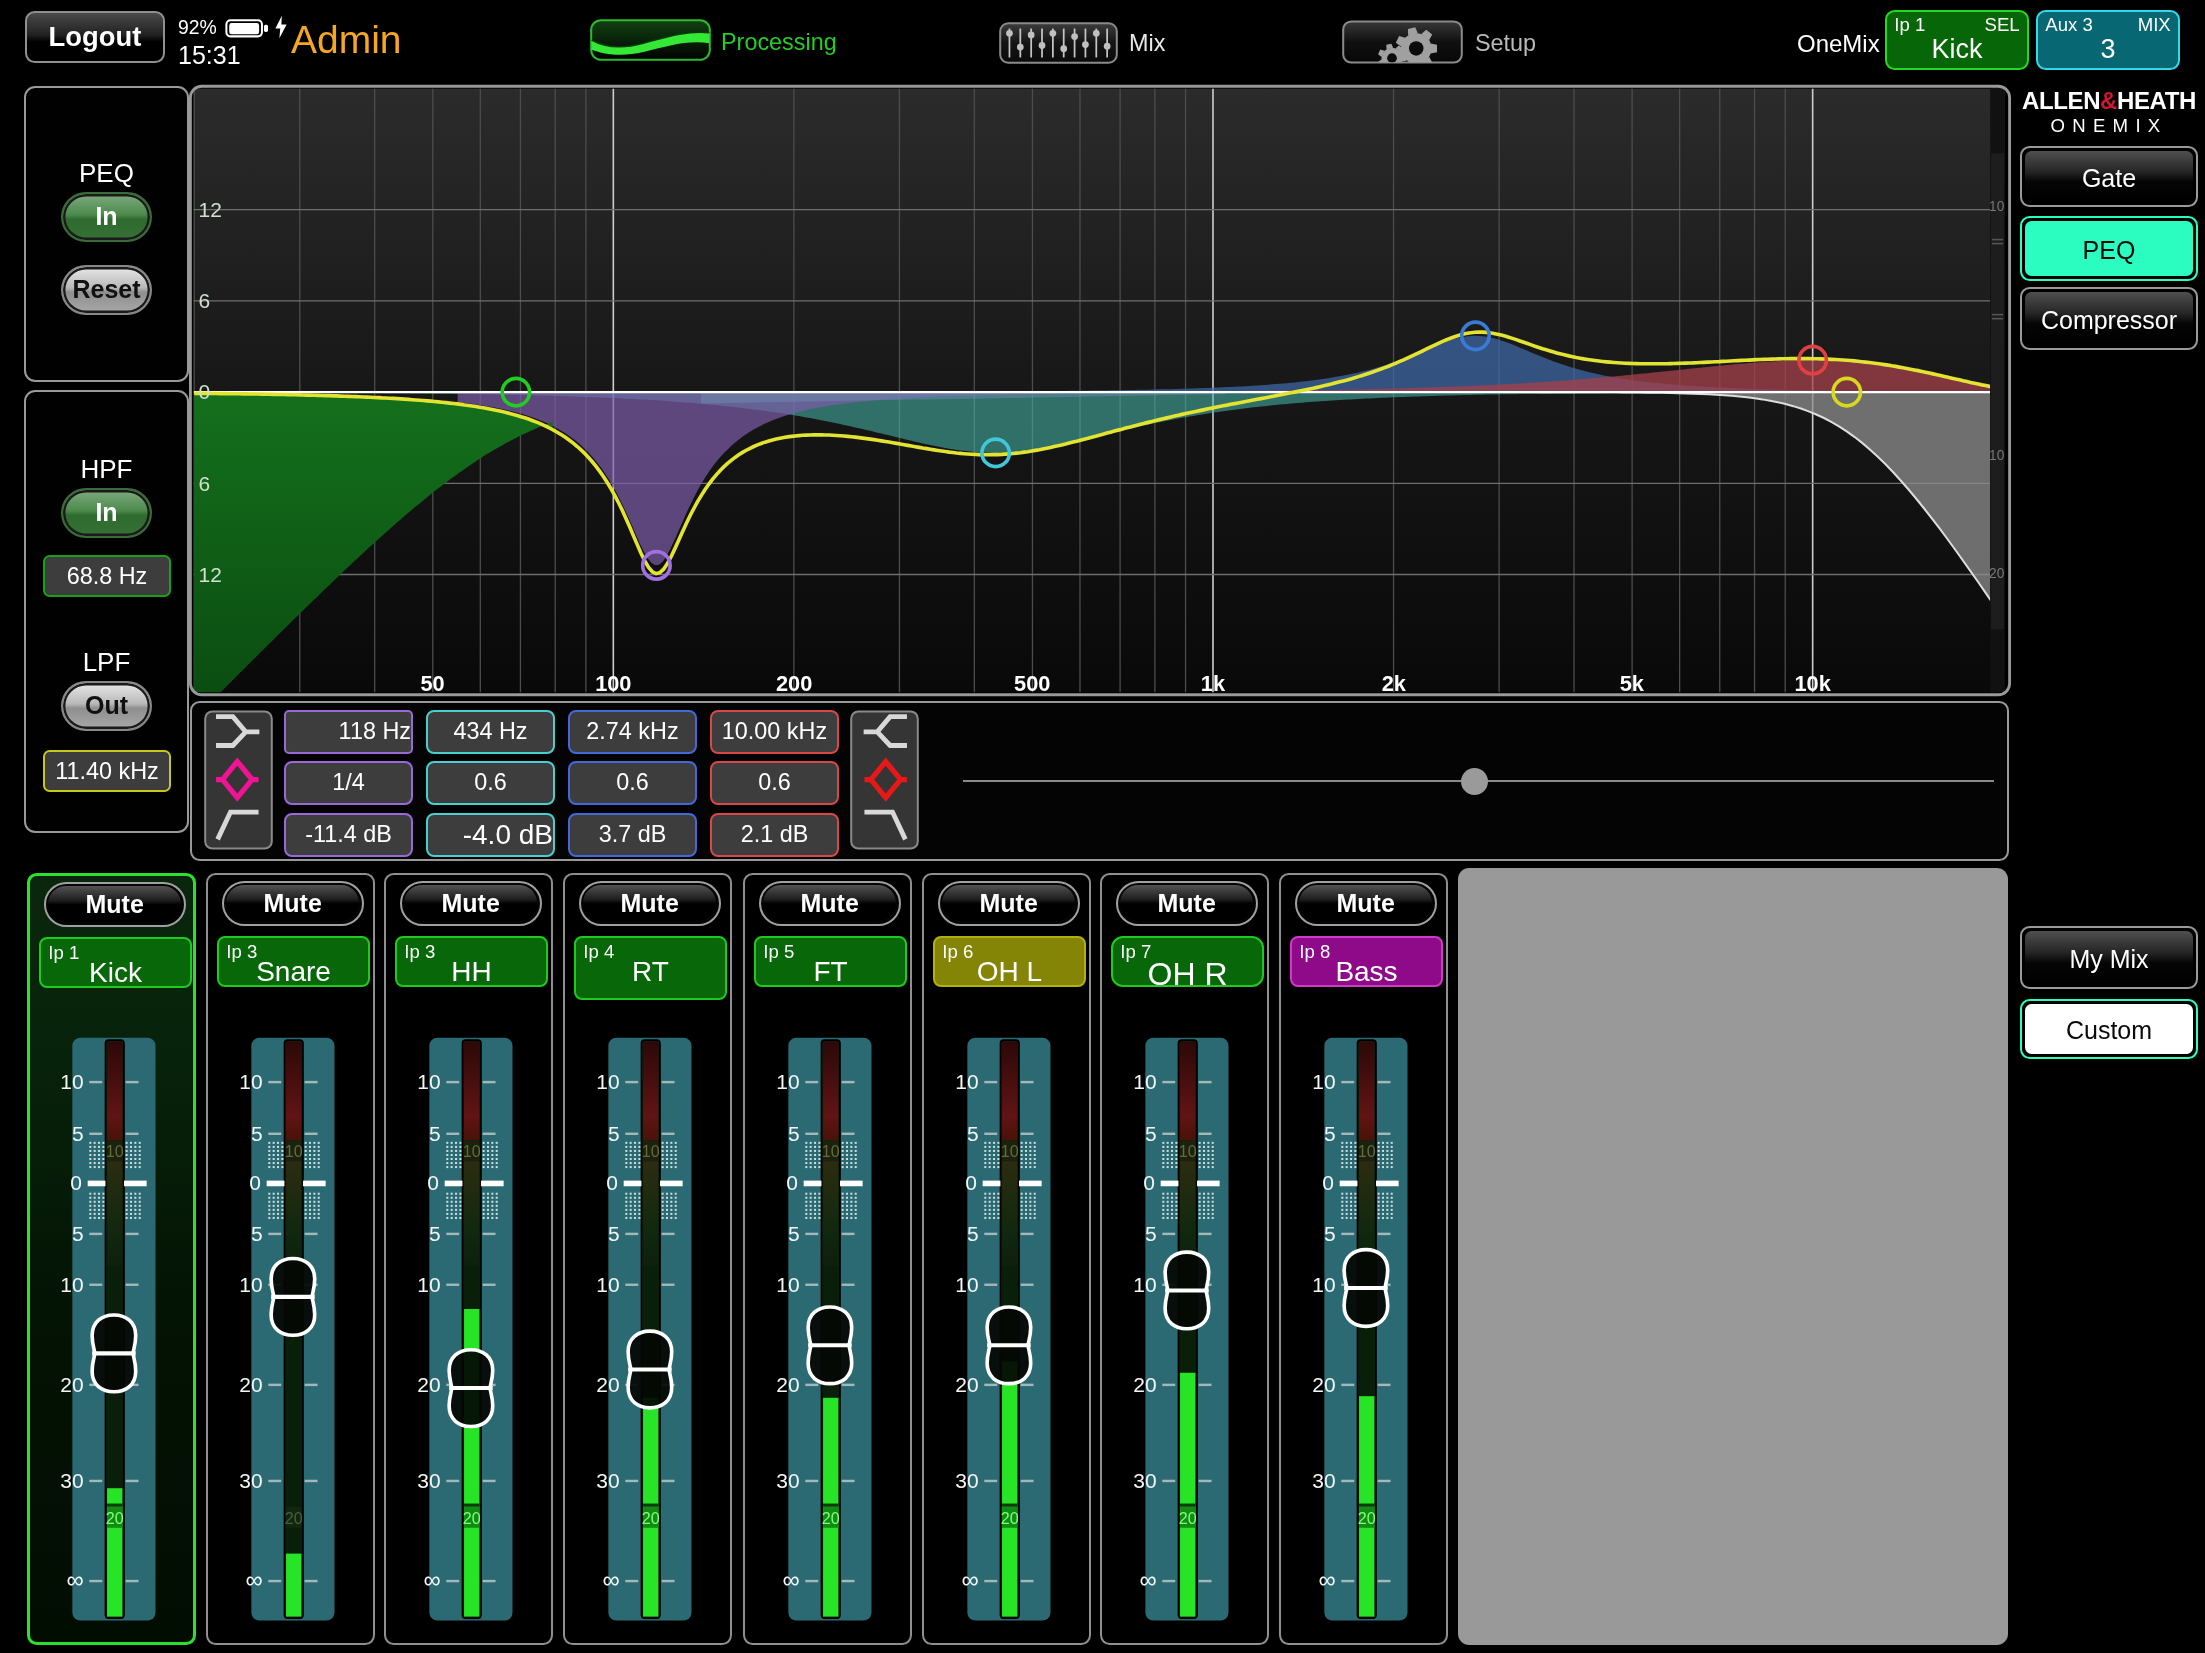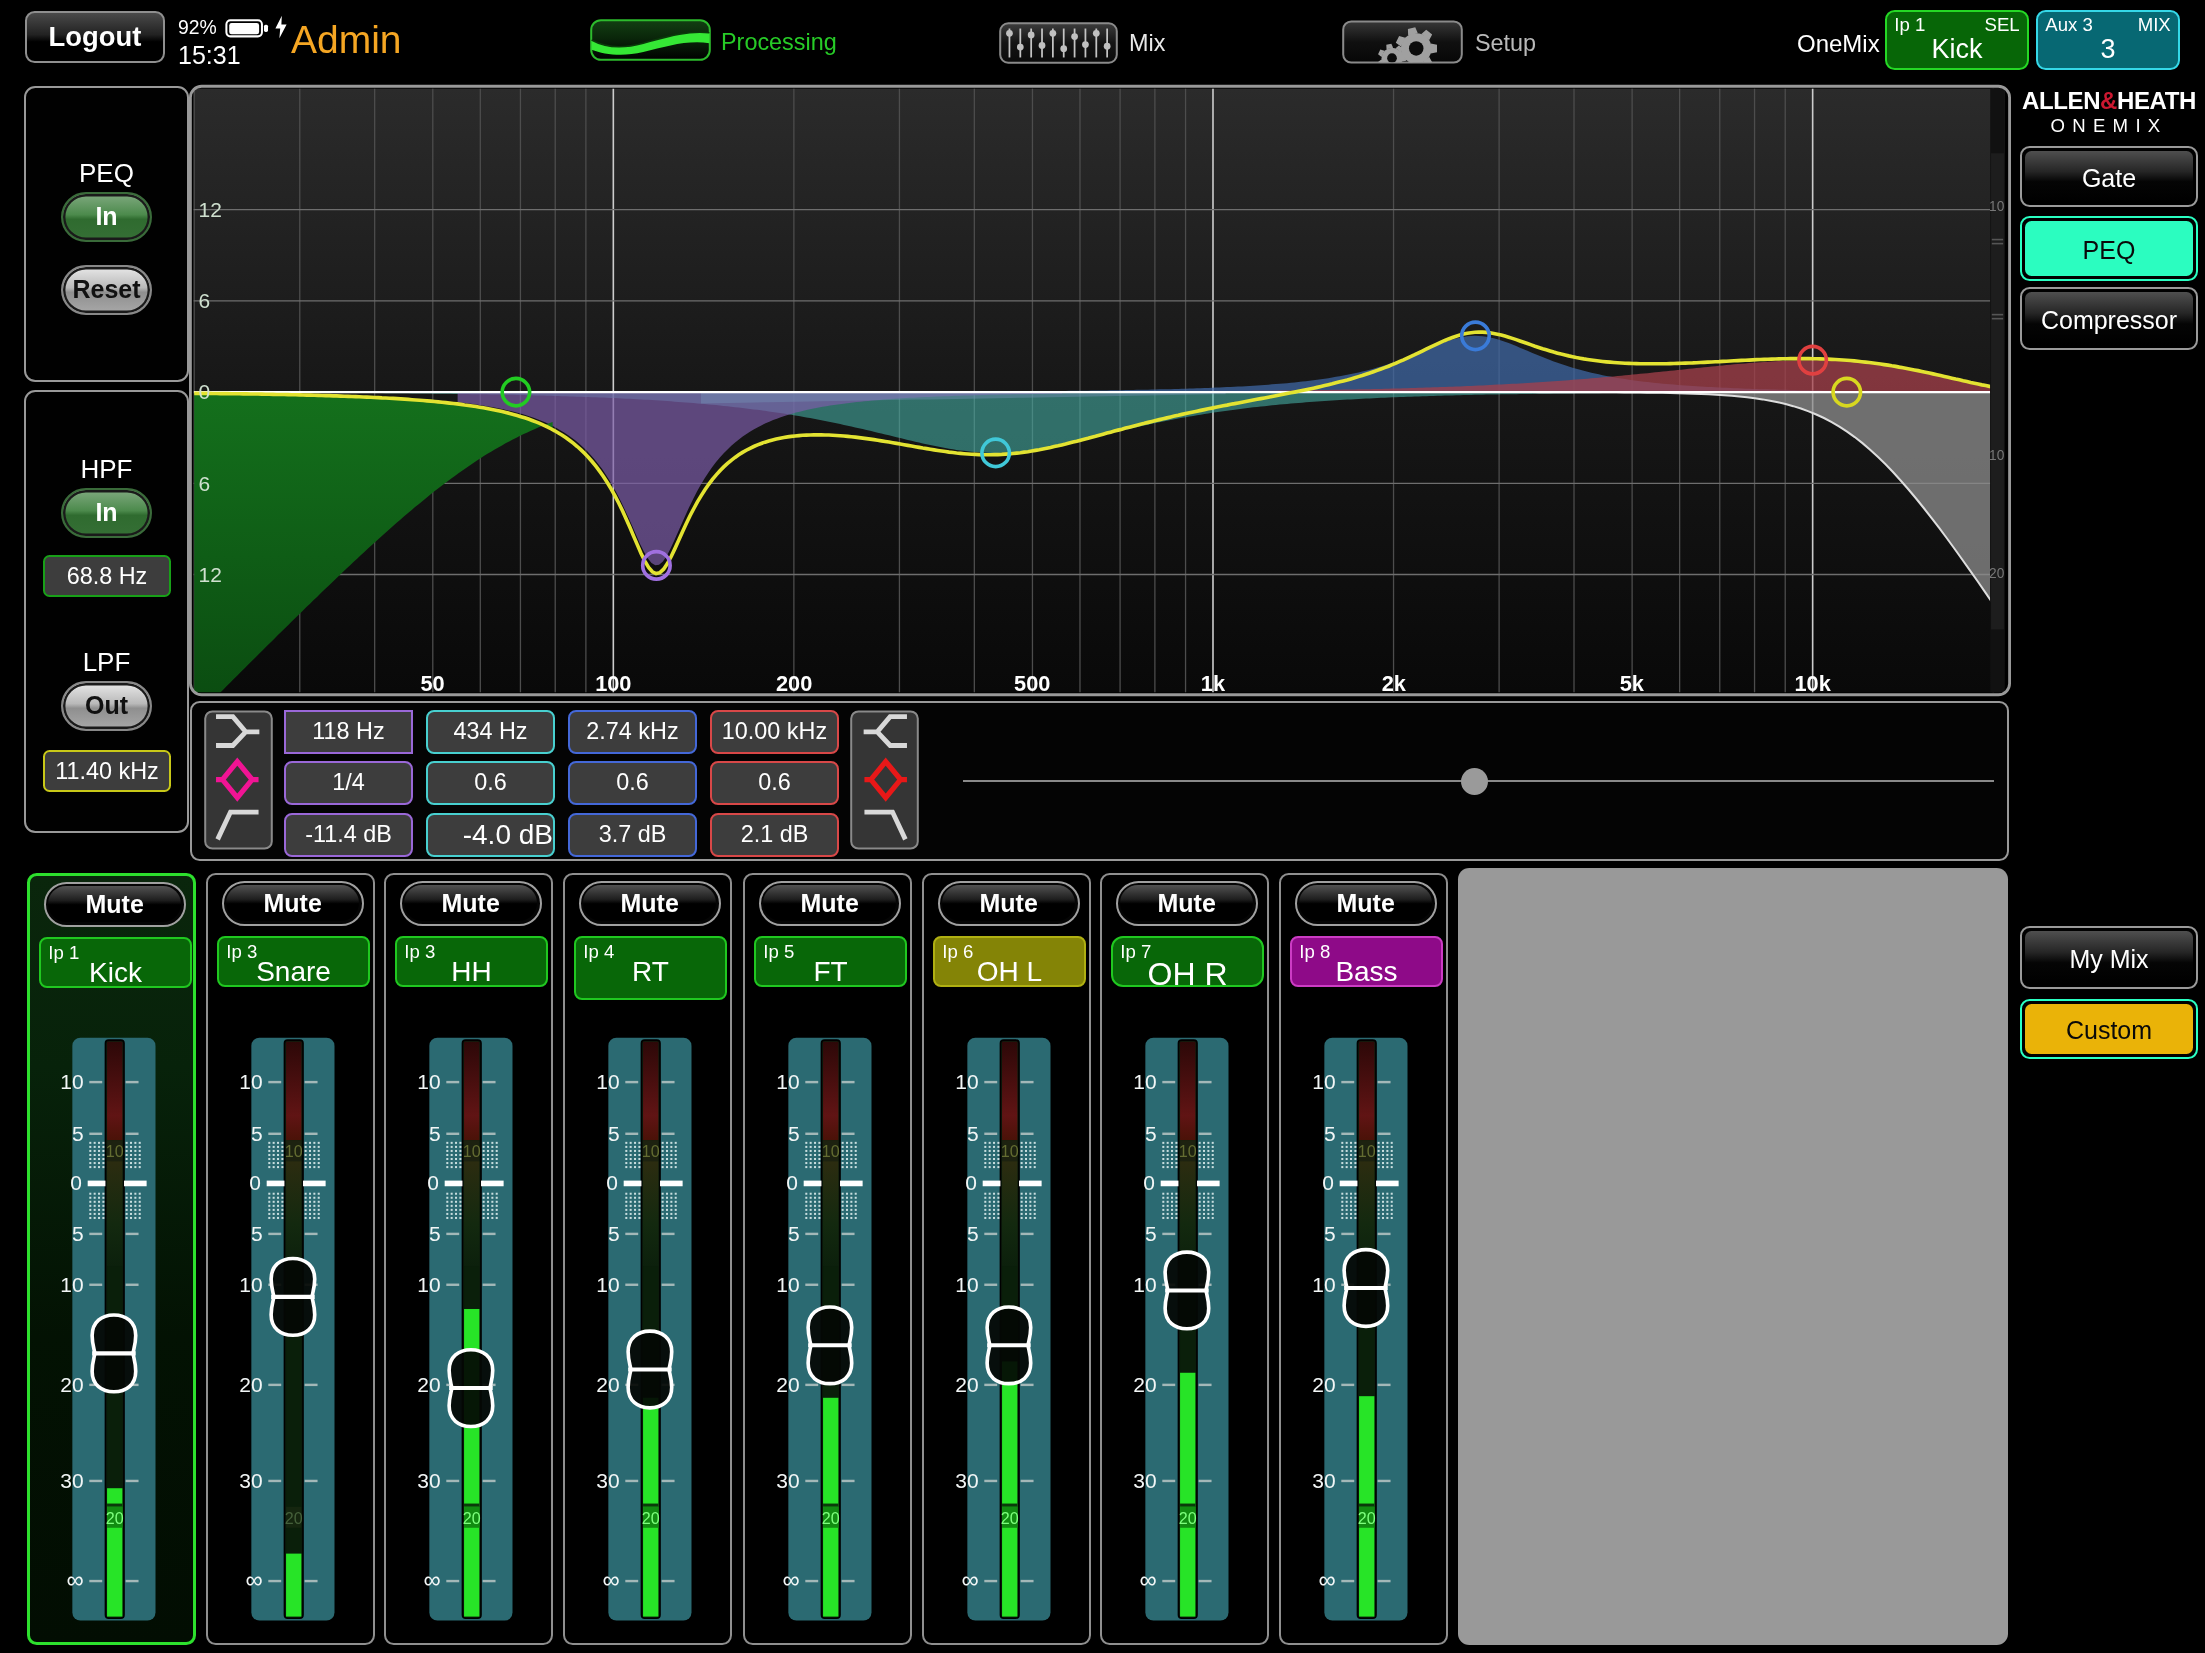--- a/index.html
+++ b/index.html
@@ -210,21 +210,21 @@
 <path d="M15,8 L36,8 L52,27 L69,27 M15,44 L36,44 L52,27" fill="none" stroke="#d8d8d8" stroke-width="6"></path>
 <path d="M15,86.5 L23,86.5 M60,86.5 L68,86.5 M23,86.5 L41.5,64 L60,86.5 L41.5,109 Z" fill="none" stroke="#f01494" stroke-width="6.5"></path>
 <path d="M17,161 L33,127 L68,127" fill="none" stroke="#d8d8d8" stroke-width="6"></path>
 </svg>
 <svg width="69" height="140" viewBox="0 0 86 174" style="position:absolute;left:850px;top:710px">
 <rect x="1.5" y="1.5" width="83" height="171" rx="9" fill="#353535" stroke="#8a8a8a" stroke-width="2.5"></rect>
 <path d="M71,8 L50,8 L34,27 L17,27 M71,44 L50,44 L34,27" fill="none" stroke="#d8d8d8" stroke-width="6"></path>
 <path d="M18,86.5 L26,86.5 M63,86.5 L71,86.5 M26,86.5 L44.5,64 L63,86.5 L44.5,109 Z" fill="none" stroke="#e81818" stroke-width="6.5"></path>
 <path d="M18,127 L53,127 L69,161" fill="none" stroke="#d8d8d8" stroke-width="6"></path>
 </svg>
-<div style="position:absolute;left:284px;top:710px;width:129px;height:44px;background:#3d3d3d;border:2.4px solid #9a68d8;border-radius:0;box-sizing:border-box;text-align:center;line-height:39px;color:#fff;font-size:23.4px">118 Hz</div>
+<div style="position:absolute;left:284px;top:710px;width:129px;height:44px;background:#3d3d3d;border:2.4px solid #9a68d8;border-radius:5px;box-sizing:border-box;text-align:right;line-height:39px;color:#fff;font-size:23.4px">118 Hz</div>
 <div style="position:absolute;left:284px;top:761px;width:129px;height:44px;background:#3d3d3d;border:2.4px solid #9a68d8;border-radius:8px;box-sizing:border-box;text-align:center;line-height:39px;color:#fff;font-size:23.4px">1/4</div>
 <div style="position:absolute;left:284px;top:813px;width:129px;height:44px;background:#3d3d3d;border:2.4px solid #9a68d8;border-radius:8px;box-sizing:border-box;text-align:center;line-height:39px;color:#fff;font-size:23.4px">-11.4 dB</div>
 <div style="position:absolute;left:426px;top:710px;width:129px;height:44px;background:#3d3d3d;border:2.4px solid #48d0d0;border-radius:8px;box-sizing:border-box;text-align:center;line-height:39px;color:#fff;font-size:23.4px">434 Hz</div>
 <div style="position:absolute;left:426px;top:761px;width:129px;height:44px;background:#3d3d3d;border:2.4px solid #48d0d0;border-radius:8px;box-sizing:border-box;text-align:center;line-height:39px;color:#fff;font-size:23.4px">0.6</div>
 <div style="position:absolute;left:426px;top:813px;width:129px;height:44px;background:#3d3d3d;border:2.4px solid #48d0d0;border-radius:8px;box-sizing:border-box;text-align:right;line-height:39px;color:#fff;font-size:28px">-4.0 dB</div>
 <div style="position:absolute;left:568px;top:710px;width:129px;height:44px;background:#3d3d3d;border:2.4px solid #4468d8;border-radius:8px;box-sizing:border-box;text-align:center;line-height:39px;color:#fff;font-size:23.4px">2.74 kHz</div>
 <div style="position:absolute;left:568px;top:761px;width:129px;height:44px;background:#3d3d3d;border:2.4px solid #4468d8;border-radius:8px;box-sizing:border-box;text-align:center;line-height:39px;color:#fff;font-size:23.4px">0.6</div>
 <div style="position:absolute;left:568px;top:813px;width:129px;height:44px;background:#3d3d3d;border:2.4px solid #4468d8;border-radius:8px;box-sizing:border-box;text-align:center;line-height:39px;color:#fff;font-size:23.4px">3.7 dB</div>
 <div style="position:absolute;left:710px;top:710px;width:129px;height:44px;background:#3d3d3d;border:2.4px solid #d84848;border-radius:8px;box-sizing:border-box;text-align:center;line-height:39px;color:#fff;font-size:23.4px">10.00 kHz</div>
 <div style="position:absolute;left:710px;top:761px;width:129px;height:44px;background:#3d3d3d;border:2.4px solid #d84848;border-radius:8px;box-sizing:border-box;text-align:center;line-height:39px;color:#fff;font-size:23.4px">0.6</div>
@@ -240,21 +240,21 @@
 <div style="position:absolute;left:2020px;top:216px;width:178px;height:65px;border:2.4px solid #2affc2;border-radius:9.7px;background:#000;box-sizing:border-box">
 <div style="position:absolute;left:3.2px;top:3.2px;right:3.2px;bottom:3.2px;border-radius:6.5px;background:#2bfdc0;text-align:center;line-height:58px;color:#0a0a0a;font-size:25px">PEQ</div>
     </div>
 <div style="position:absolute;left:2020px;top:287px;width:178px;height:63px;border:2.4px solid #9a9a9a;border-radius:9.7px;background:#000;box-sizing:border-box">
 <div style="position:absolute;left:3.2px;top:3.2px;right:3.2px;bottom:3.2px;border-radius:6.5px;background:linear-gradient(180deg,#4f4f4f 0%,#262626 40%,#050505 60%,#000 100%);text-align:center;line-height:57px;color:#fff;font-size:25px">Compressor</div>
     </div>
 <div style="position:absolute;left:2020px;top:926px;width:178px;height:63px;border:2.4px solid #9a9a9a;border-radius:9.7px;background:#000;box-sizing:border-box">
 <div style="position:absolute;left:3.2px;top:3.2px;right:3.2px;bottom:3.2px;border-radius:6.5px;background:linear-gradient(180deg,#4f4f4f 0%,#262626 40%,#050505 60%,#000 100%);text-align:center;line-height:57px;color:#fff;font-size:25px">My Mix</div>
     </div>
 <div style="position:absolute;left:2020px;top:999px;width:178px;height:60px;border:2.4px solid #2affc2;border-radius:9.7px;background:#000;box-sizing:border-box">
-<div style="position:absolute;left:3.2px;top:3.2px;right:3.2px;bottom:3.2px;border-radius:6.5px;background:#eab308;text-align:center;line-height:53px;color:#0a0a0a;font-size:25px">Custom</div>
+<div style="position:absolute;left:3.2px;top:3.2px;right:3.2px;bottom:3.2px;border-radius:6.5px;background:#ffffff;text-align:center;line-height:53px;color:#0a0a0a;font-size:25px">Custom</div>
     </div>
 
 <div class="abs" style="left:1458px;top:868px;width:550px;height:777px;background:#999;border-radius:11.3px"></div>
 
 <div style="position:absolute;left:27px;top:873px;width:169px;height:772px;border:3.2px solid #2de02d;background:linear-gradient(180deg,#0a260c 0%,#07220a 25%,#031203 60%,#020d02 100%);border-radius:9.7px;box-sizing:border-box">
 <div style="position:absolute;left:13.7px;top:5.7px;width:142px;height:45px;border:2.4px solid #a0a0a0;border-radius:24px;background:#050505;box-sizing:border-box">
 <div style="position:absolute;left:2.4px;top:2.4px;right:2.4px;bottom:2.4px;border-radius:21px;background:linear-gradient(180deg,#525252,#1e1e1e 40%,#000 52%);text-align:center;line-height:37px;color:#fff;font-size:25px;font-weight:bold">Mute</div>
       </div>
 <div style="position:absolute;left:9px;top:61px;width:153px;height:51px;background:#086708;border:2.4px solid #20c820;border-radius:8px;box-sizing:border-box">
 <div style="position:absolute;left:7.3px;top:3.2px;color:#fff;font-size:18.6px">Ip 1</div>

